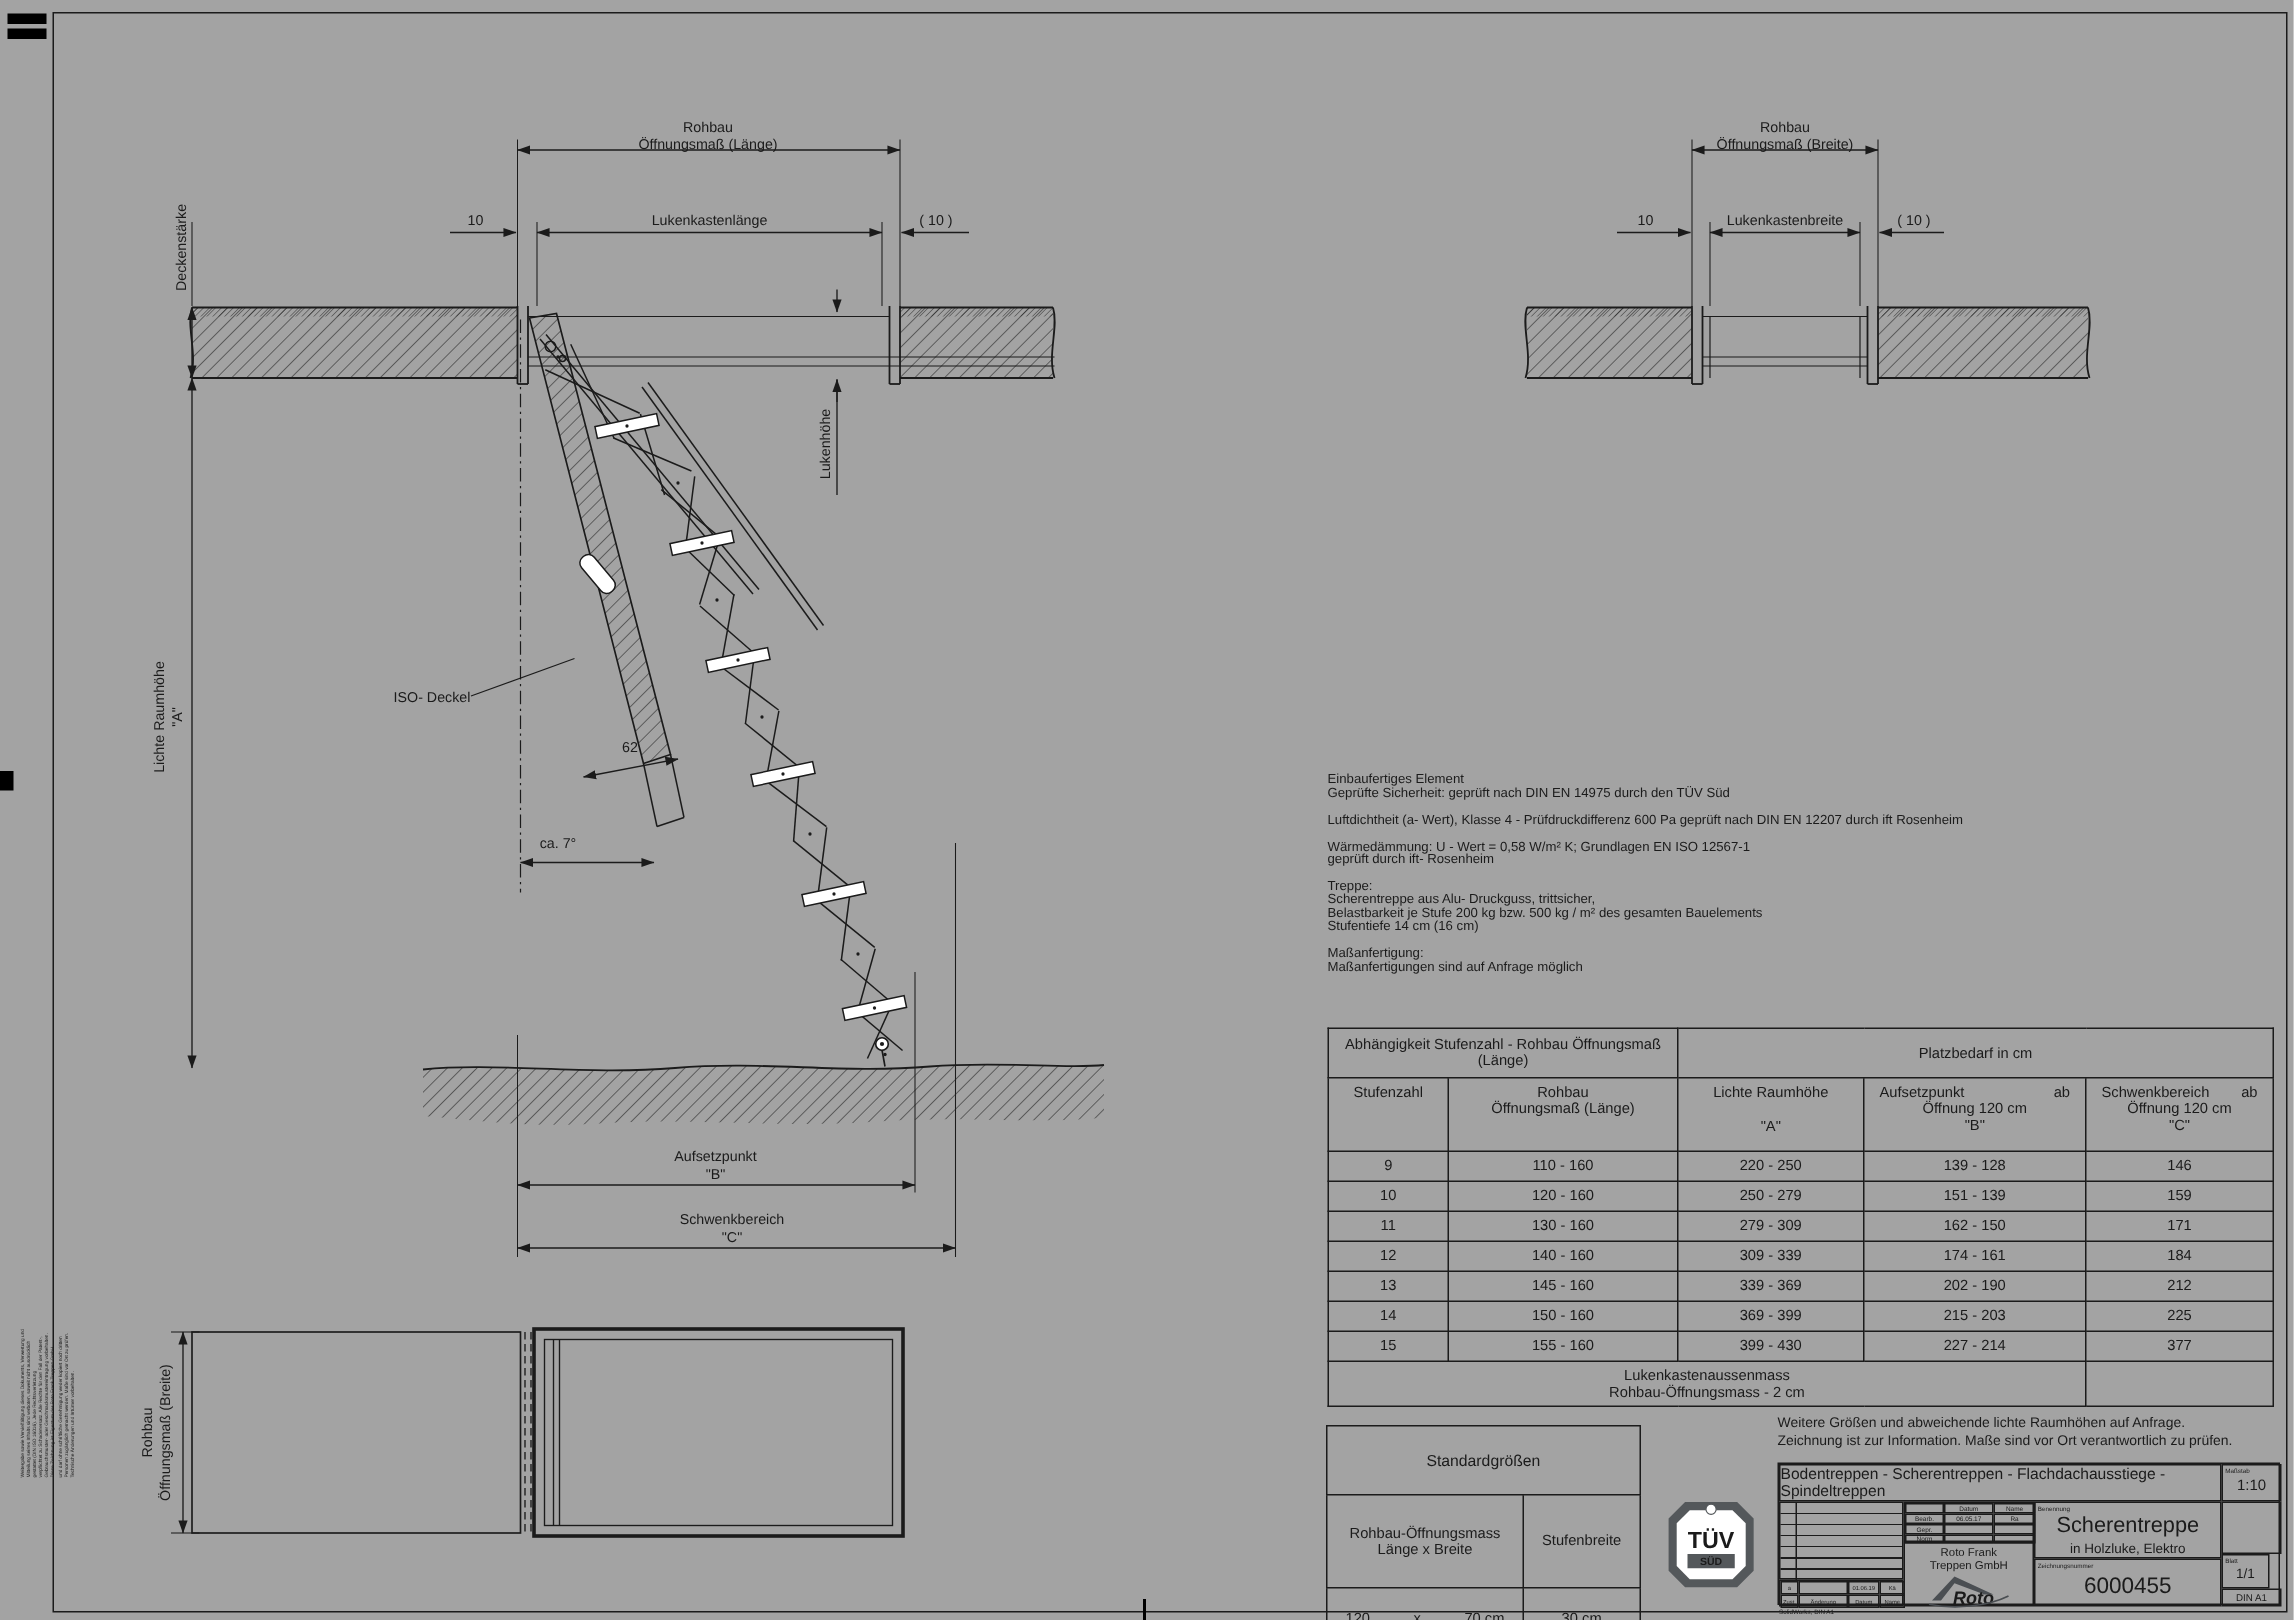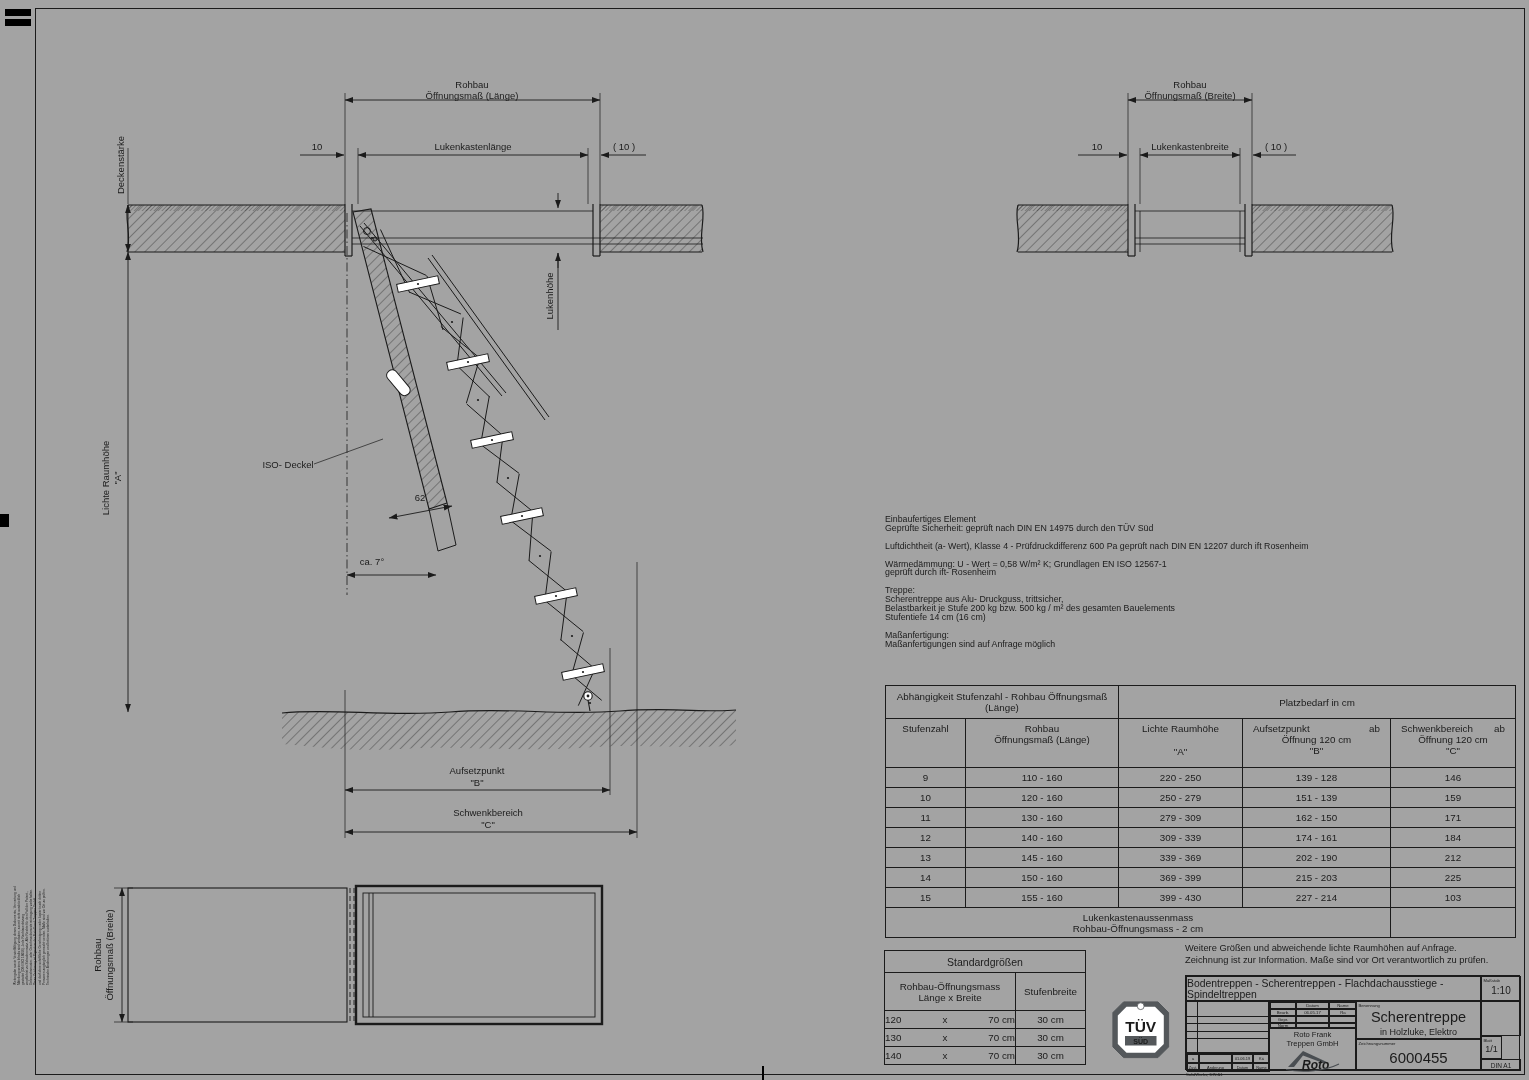--- a/index.html
+++ b/index.html
@@ -20,21 +20,21 @@
       font-size:9.8px;padding:0;vertical-align:middle;}
   #main-table thead tr.h1 th{height:32px;margin-top:44px;}
   #main-table thead tr.h2 th{height:44px;vertical-align:top;padding-top:4px;}
   #main-table tbody td{height:19px;}
   #main-table tfoot td{height:29px;}
   .jrow{display:flex;justify-content:space-between;padding:0 10px;}
   .hgap{height:12px;}
   
   #sizes-table{position:absolute;left:884px;top:950px;border-collapse:collapse;table-layout:fixed;}
   #sizes-table th,#sizes-table td{border:1.6px solid #1b1b1b;font-weight:normal;text-align:center;
-      font-size:9.8px;padding:0;}
+      font-size:9.8px;padding:12px;}
   #sizes-table tr.t th{height:21px;font-size:10.5px;}
   #sizes-table tr.h th{height:37px;}
   #sizes-table tbody td{height:17px;}
   .srow{display:flex;justify-content:space-between;}
   
   #notes{position:absolute;left:1185px;top:943px;font-size:9.3px;line-height:11.5px;}
   
   #title-block{position:absolute;left:1185px;top:975px;width:335px;height:95px;border:1.6px solid #1b1b1b;box-sizing:border-box;}
   .tb-cell{position:absolute;box-sizing:border-box;border:0.8px solid #1b1b1b;}
   .tb-lab{position:absolute;left:1.5px;top:0.5px;font-size:4.2px;}
@@ -407,21 +407,21 @@
         <td>150 - 160</td>
         <td>369 - 399</td>
         <td>215 - 203</td>
         <td>225</td>
       </tr>
         <tr>
         <td>15</td>
         <td>155 - 160</td>
         <td>399 - 430</td>
         <td>227 - 214</td>
-        <td>103</td>
+        <td>377</td>
       </tr>
       </tbody>
     <tfoot>
       <tr>
         <td colspan="4">
           <div>Lukenkastenaussenmass</div>
           <div>Rohbau-Öffnungsmass - 2 cm</div>
         </td>
         <td></td>
       </tr>
@@ -538,21 +538,21 @@
       <div style="text-align:center;margin-top:7px;font-size:14.5px;">Scherentreppe</div>
       <div style="text-align:center;margin-top:2px;font-size:9px;">in Holzluke, Elektro</div>
     </div>
 
     <div class="tb-cell" style="left:170px;top:63px;width:125px;height:32px;">
       <span class="tb-lab">Zeichnungsnummer</span>
       <div style="text-align:center;margin-top:9px;font-size:15px;">6000455</div>
     </div>
 
     <div class="tb-cell" style="left:295px;top:25px;width:40px;height:35px;"></div>
-    <div class="tb-cell" style="left:295px;top:60px;width:21px;height:23px;">
+    <div class="tb-cell" style="left:295px;top:60px;width:32px;height:23px;">
       <span class="tb-lab">Blatt</span>
       <div style="text-align:center;margin-top:7px;font-size:9px;">1/1</div>
     </div>
     <div class="tb-cell" style="left:295px;top:83px;width:40px;height:12px;display:flex;align-items:center;justify-content:center;font-size:6.5px;">DIN A1</div>
   </div>
 
   <div id="fine-print">
       <div>Weitergabe sowie Vervielfältigung dieses Dokuments, Verwertung und Mitteilung seines Inhalts sind verboten, soweit nicht ausdrücklich gestattet (DIN ISO 16016). Jede Rechtsverletzung</div>
       <div>verpflichtet zu Schadenersatz. Alle Rechte für den Fall der Patent-, Gebrauchsmuster- oder Geschmacksmustereintragung vorbehalten. Diese Zeichnung ist Eigentum der Roto Frank Treppen GmbH</div>
       <div>und darf ohne schriftliche Genehmigung weder kopiert noch dritten Personen zugänglich gemacht werden. Maße sind vor Ort zu prüfen.</div>

